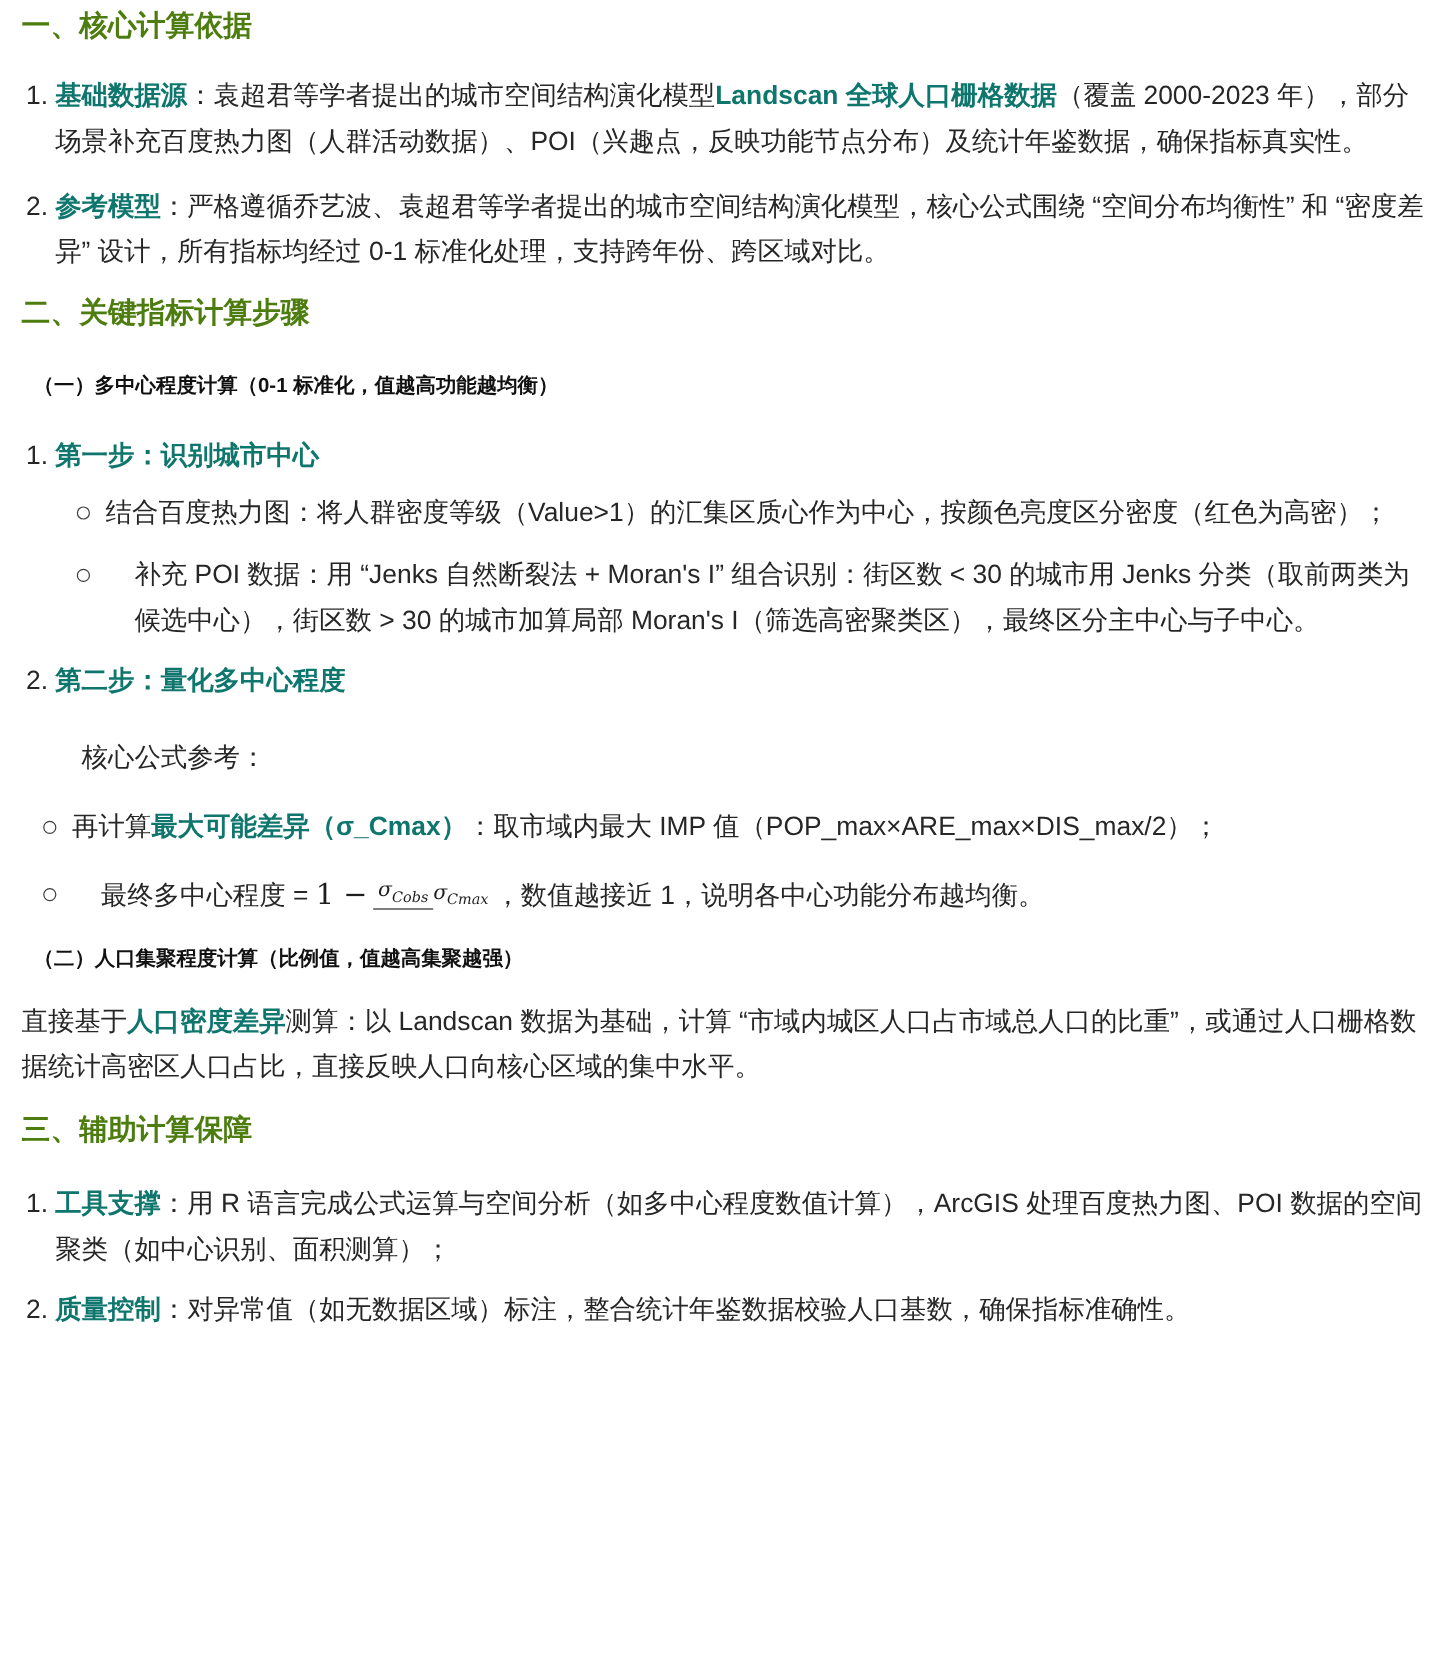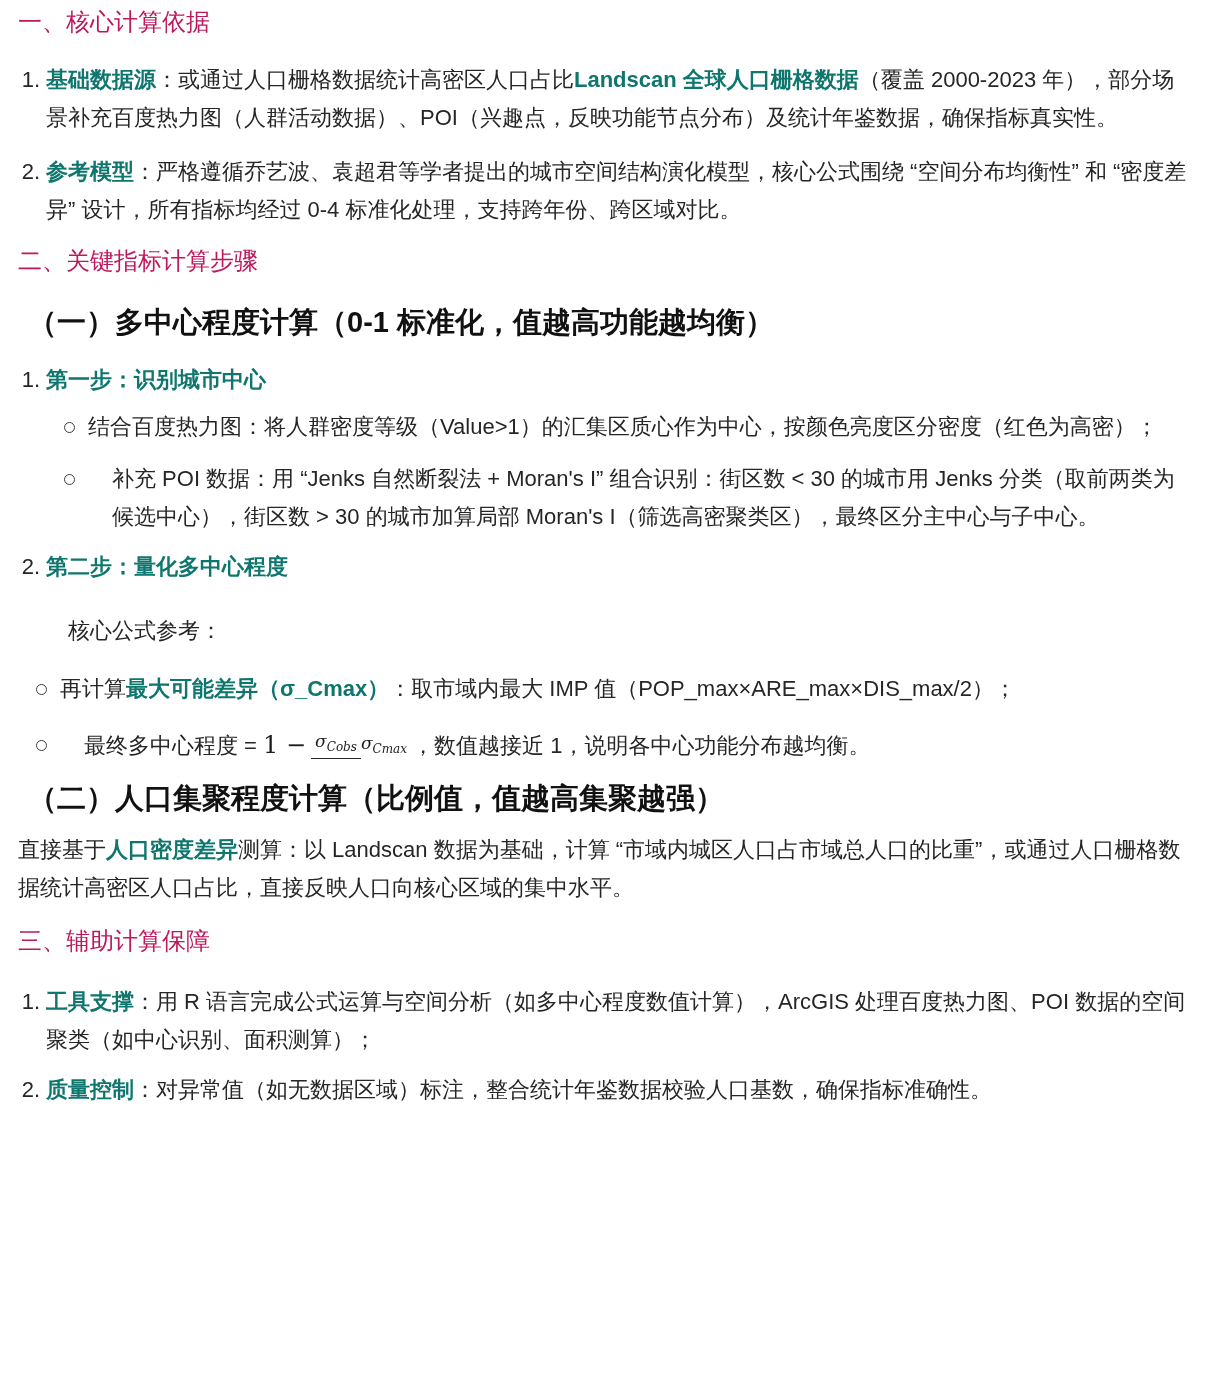--- a/index.html
+++ b/index.html
@@ -3,24 +3,24 @@
 <meta charset="utf-8">
 <style>
   html,body{margin:0;padding:0;background:#ffffff;}
   body{
     width:1206px;min-height:1380px;box-sizing:border-box;
     padding:6px 16px 12px 18px;
     font-family:"Liberation Sans","DejaVu Sans",sans-serif;
     color:#262626;font-size:22px;line-height:38px;
     -webkit-font-smoothing:antialiased;
   }
-  .h3{font-size:24px;font-weight:400;color:#be185d;line-height:32px;margin:0 0 23px 0;}
+  .h3{font-size:24px;font-weight:700;color:#4d7c0f;line-height:32px;margin:0 0 23px 0;}
   .h3.mid{margin:16px 0 30px 0;}
   .h3.bottom{margin:18px 0 26px 0;}
-  .h4{font-size:29px;font-weight:700;color:#111;line-height:30px;margin:0 0 24px 10px;}
+  .h4{font-size:17px;font-weight:700;color:#111;line-height:30px;margin:0 0 24px 10px;}
   .h4.second{margin:16px 0 18px 10px;}
   strong{font-weight:700;color:#0f766e;}
   .oli{display:flex;margin:0 0 16px 0;}
   .oli.tight{margin:0 0 12px 0;}
   .oli.mt8{margin-top:8px;}
   .oli .marker{flex:none;width:22px;text-align:right;margin-right:6px;}
   .oli .content{flex:1;min-width:0;}
   .para{margin:0;}
   .intro-line{margin:26px 0 0 50px;}
   .bullets{margin:9px 0 0 0;padding:0;list-style:none;}
@@ -44,26 +44,26 @@
   .fden{padding-top:2px;text-align:right;}
   .frac sub{font-style:italic;font-size:12px;}
 </style>
 </head>
 <body>
 
 <h3 class="h3">一、核心计算依据</h3>
 
 <div class="oli">
   <span class="marker">1.</span>
-  <div class="content"><strong>基础数据源</strong><span>：或通过人口栅格数据统计高密区人口占比</span><strong>Landscan 全球人口栅格数据</strong><span>（覆盖 2000-2023 年），部分场景补充百度热力图（人群活动数据）、POI（兴趣点，反映功能节点分布）及统计年鉴数据，确保指标真实性。</span></div>
+  <div class="content"><strong>基础数据源</strong><span>：袁超君等学者提出的城市空间结构演化模型</span><strong>Landscan 全球人口栅格数据</strong><span>（覆盖 2000-2023 年），部分场景补充百度热力图（人群活动数据）、POI（兴趣点，反映功能节点分布）及统计年鉴数据，确保指标真实性。</span></div>
 </div>
 
 <div class="oli">
   <span class="marker">2.</span>
-  <div class="content"><strong>参考模型</strong><span>：严格遵循乔艺波、袁超君等学者提出的城市空间结构演化模型，核心公式围绕 “空间分布均衡性” 和 “密度差异” 设计，所有指标均经过 0-4 标准化处理，支持跨年份、跨区域对比。</span></div>
+  <div class="content"><strong>参考模型</strong><span>：严格遵循乔艺波、袁超君等学者提出的城市空间结构演化模型，核心公式围绕 “空间分布均衡性” 和 “密度差异” 设计，所有指标均经过 0-1 标准化处理，支持跨年份、跨区域对比。</span></div>
 </div>
 
 <h3 class="h3 mid">二、关键指标计算步骤</h3>
 
 <h4 class="h4">（一）多中心程度计算（0-1 标准化，值越高功能越均衡）</h4>
 
 <div class="oli tight">
   <span class="marker">1.</span>
   <div class="content">
     <strong>第一步：识别城市中心</strong>

